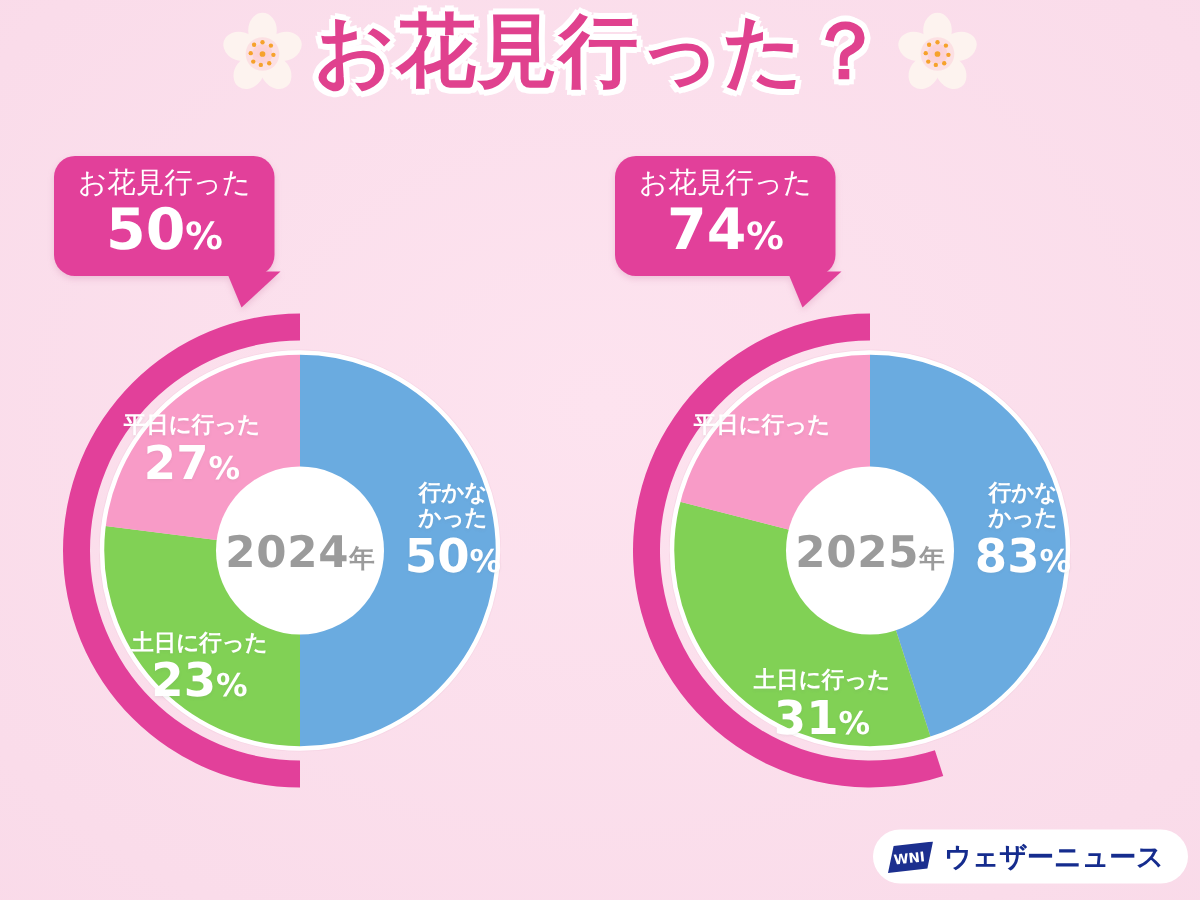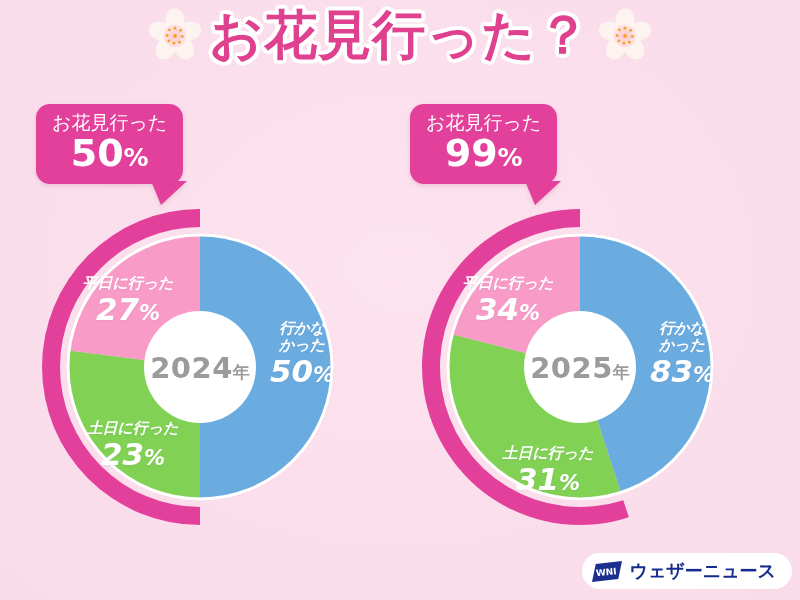--- a/index.html
+++ b/index.html
@@ -63,21 +63,20 @@
   
   .chart-wrap { position:absolute; width:330px; height:340px; }
   .chart-wrap.c-left  { left:35px;  top:195px; }
   .chart-wrap.c-right { left:415px; top:195px; }
   .chart-svg { position:absolute; left:0; top:0; }
 
   .seg-label {
     position:absolute; text-align:center; color:#ffffff;
     font-weight:bold; line-height:1.12; pointer-events:none;
     text-shadow: 0 1px 2px rgba(120,120,120,0.10);
-    font-style: italic;
   }
   .seg-label .sl-name { font-size:15px; letter-spacing:0px; white-space:nowrap; }
   .seg-label .sl-val  { font-size:31px; letter-spacing:0px; }
   .seg-label .sl-val .pct { font-size:21px; }
 
   .center-label {
     position:absolute; text-align:center; color:#9b9b9b;
     font-weight:bold; white-space:nowrap; pointer-events:none;
   }
   .center-label .yr { font-size:29px; letter-spacing:0.5px; }
@@ -151,21 +150,21 @@
   </div>
 
   <div class="callout left">
     <div class="c-label">お花見行った</div>
     <div class="c-value"><span>50</span><span class="pct">%</span></div>
     <div class="tail"></div>
   </div>
 
   <div class="callout right">
     <div class="c-label">お花見行った</div>
-    <div class="c-value"><span>99</span><span class="pct">%</span></div>
+    <div class="c-value"><span>74</span><span class="pct">%</span></div>
     <div class="tail"></div>
   </div>
 
   <div class="chart-wrap c-left">
     <svg class="chart-svg" width="330" height="340" viewBox="0 0 330 340">
 
       <path id="ringL" fill="#e2409a" d="M 165 330 A 158 158 0 0 1 164.99999999999997 14
           L 164.99999999999997 32 A 140 140 0 0 0 165 312 Z"></path>
 
       <circle cx="165" cy="172" r="134" fill="#f0c5da" opacity="0.35"></circle>
@@ -213,21 +212,20 @@
     </svg>
 
     <div class="seg-label" style="left:212px; top:125px; width:110px;">
       <div class="sl-name">行かな</div>
       <div class="sl-name">かった</div>
       <div class="sl-val"><span>83</span><span class="pct">%</span></div>
     </div>
 
     <div class="seg-label" style="left:28px; top:80px; width:130px;">
       <div class="sl-name">平日に行った</div>
-      <div class="sl-val"><span>34</span><span class="pct">%</span></div>
     </div>
 
     <div class="seg-label" style="left:68px; top:250px; width:130px;">
       <div class="sl-name">土日に行った</div>
       <div class="sl-val"><span>31</span><span class="pct">%</span></div>
     </div>
 
     <div class="center-label" style="left:105px; top:156px; width:120px;">
       <span class="yr">2025</span><span class="nen">年</span>
     </div>

